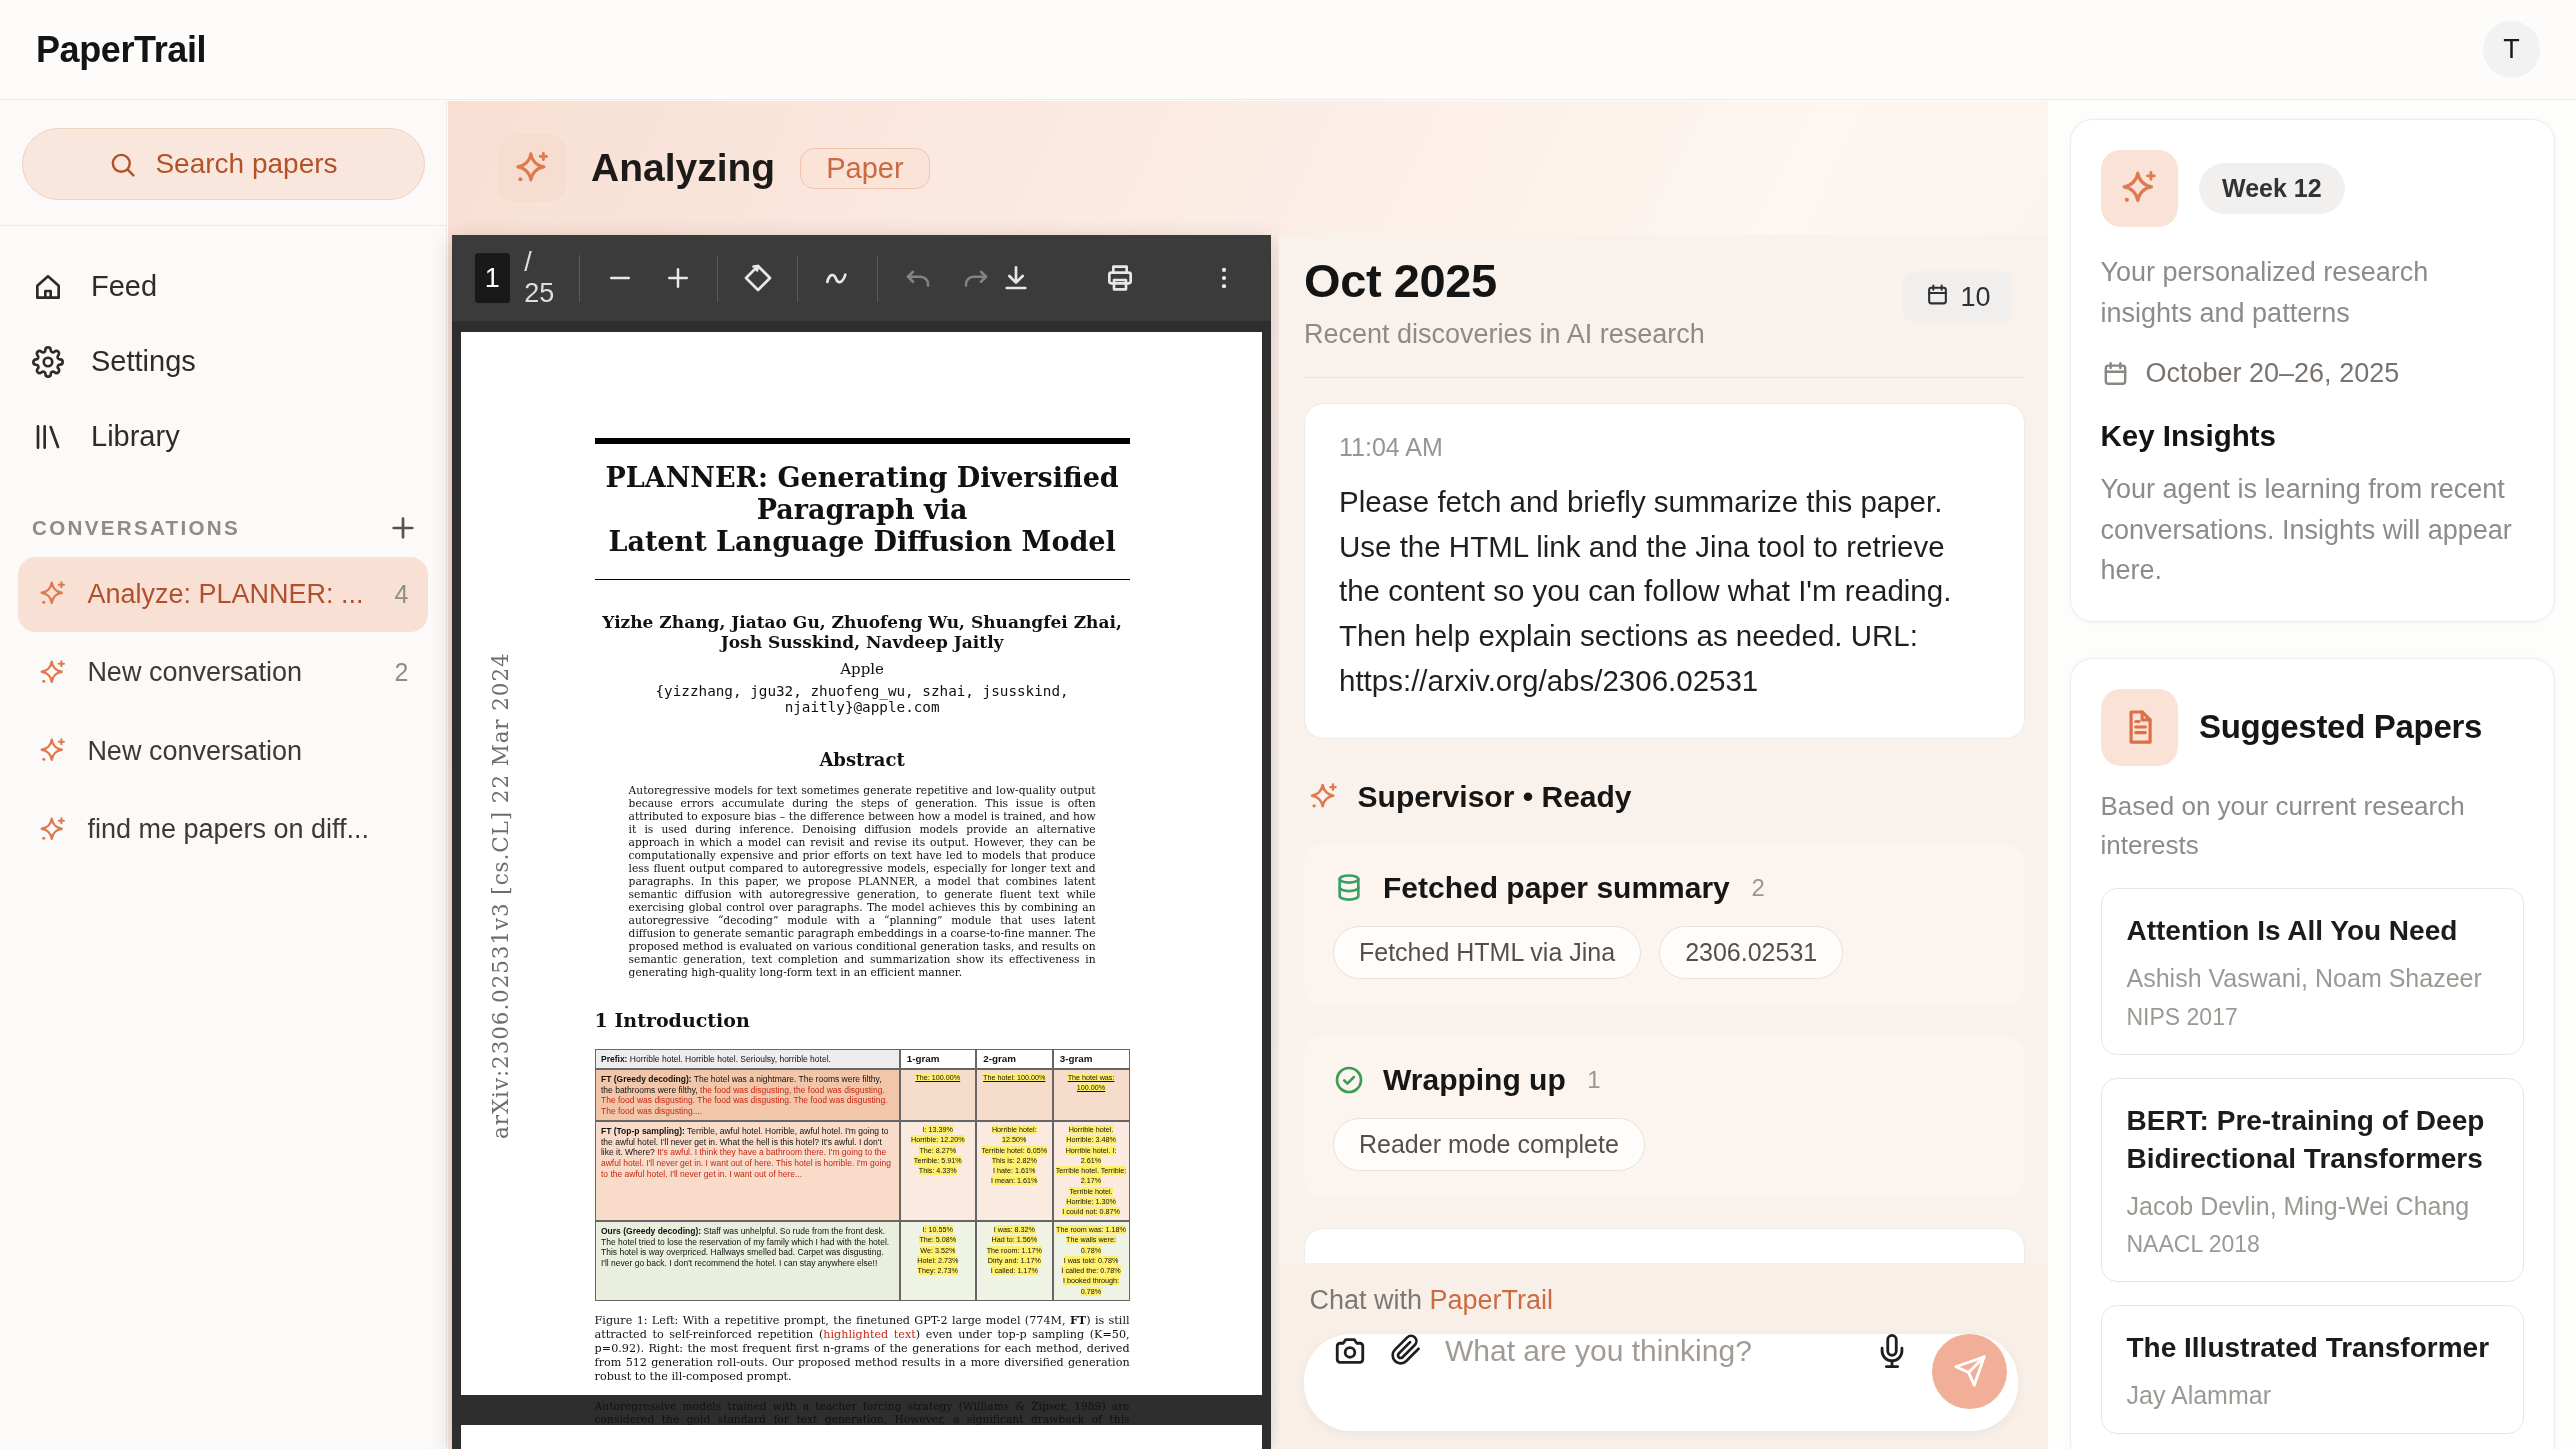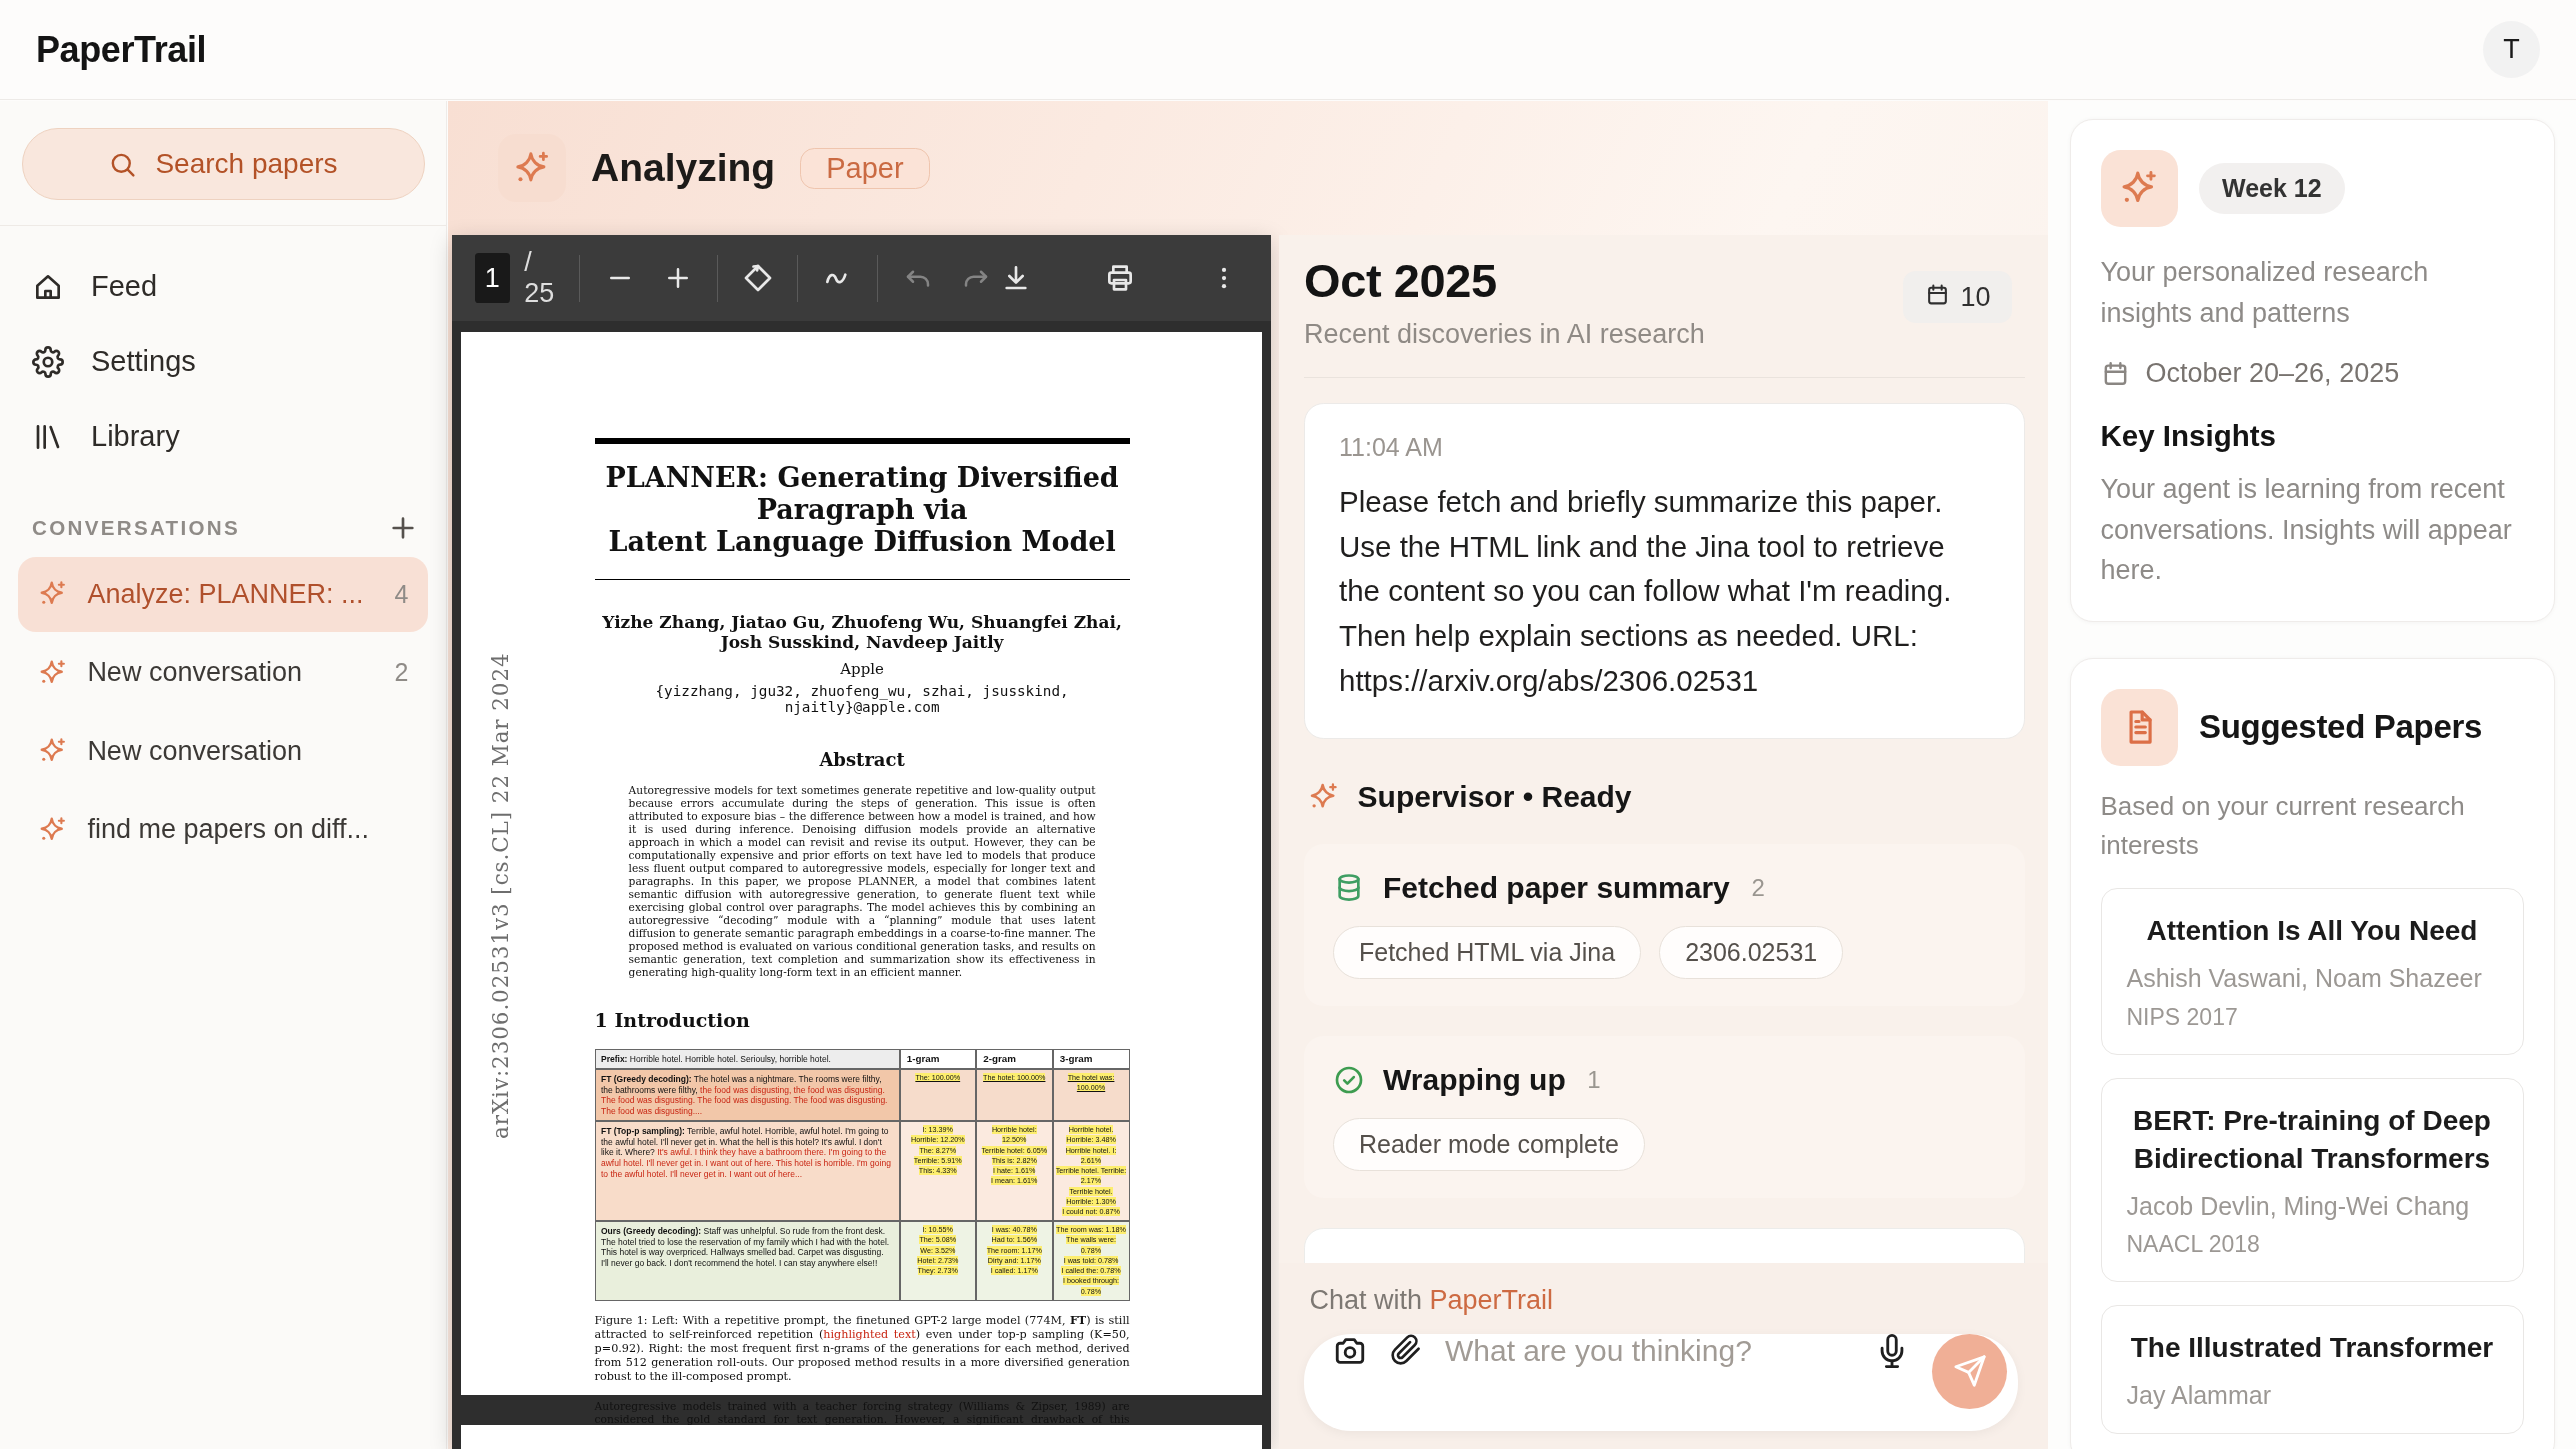--- a/index.html
+++ b/index.html
@@ -153,21 +153,21 @@
   .card-title { font-size:33px; font-weight:700; color:#161616; flex:1; letter-spacing:-0.3px; }
   .week-badge { background:#f2f0ef; border-radius:894px; padding:10.7px 23px; font-size:25px;
     font-weight:600; color:#333; }
   .card-sub { margin-top:25px; font-size:27px; line-height:1.5; color:#8e8b88; }
   .date-row { margin-top:25px; display:flex; align-items:center; gap:16px; font-size:27px;
     color:#78736f; }
   .ki-head { margin-top:30px; font-size:29.5px; font-weight:700; color:#141414; }
   .ki-text { margin-top:16px; font-size:27px; line-height:1.5; color:#8e8b88; }
   .paper-card { margin-top:23px; border:0.9px solid #e9e7e5; border-radius:16px; padding:23px 25px;
     cursor:pointer; }
-  .pc-title { font-size:28px; font-weight:600; color:#1c1c1c; line-height:1.35;text-align:center; }
+  .pc-title { font-size:28px; font-weight:600; color:#1c1c1c; line-height:1.35; }
   .pc-authors { margin-top:14.3px; font-size:25px; color:#9c9894; }
   .pc-venue { margin-top:10.7px; font-size:23px; color:#9c9894; }
 </style>
 </head>
 <body>
 
 <svg width="0" height="0" style="position:absolute">
   <defs>
     <g id="i-spark">
       <path d="M11 3 C11.6 7.2 14.8 10.4 19 11 C14.8 11.6 11.6 14.8 11 19 C10.4 14.8 7.2 11.6 3 11 C7.2 10.4 10.4 7.2 11 3 Z" fill="none" stroke="currentColor" stroke-width="1.9" stroke-linejoin="round"></path>
@@ -387,21 +387,21 @@
 
             <div class="fcell f-ours"><span class="flab">Ours (Greedy decoding):</span><span> Staff was unhelpful. So rude from the front desk. The hotel tried to lose the reservation of my family which I had with the hotel. This hotel is way overpriced. Hallways smelled bad. Carpet was disgusting. I'll never go back. I don't recommend the hotel. I can stay anywhere else!!</span></div>
             <div class="fcell f-ng t3">
                 <div class="ng-entry"><span class="hl">I: 10.55%</span></div>
                 <div class="ng-entry"><span class="hl">The: 5.08%</span></div>
                 <div class="ng-entry"><span class="hl">We: 3.52%</span></div>
                 <div class="ng-entry"><span class="hl">Hotel: 2.73%</span></div>
                 <div class="ng-entry"><span class="hl">They: 2.73%</span></div>
               </div>
             <div class="fcell f-ng t3">
-                <div class="ng-entry"><span class="hl">I was: 40.78%</span></div>
+                <div class="ng-entry"><span class="hl">I was: 8.32%</span></div>
                 <div class="ng-entry"><span class="hl">Had to: 1.56%</span></div>
                 <div class="ng-entry"><span class="hl">The room: 1.17%</span></div>
                 <div class="ng-entry"><span class="hl">Dirty and: 1.17%</span></div>
                 <div class="ng-entry"><span class="hl">I called: 1.17%</span></div>
               </div>
             <div class="fcell f-ng t3">
                 <div class="ng-entry"><span class="hl">The room was: 1.18%</span></div>
                 <div class="ng-entry"><span class="hl">The walls were: 0.78%</span></div>
                 <div class="ng-entry"><span class="hl">I was told: 0.78%</span></div>
                 <div class="ng-entry"><span class="hl">I called the: 0.78%</span></div>

